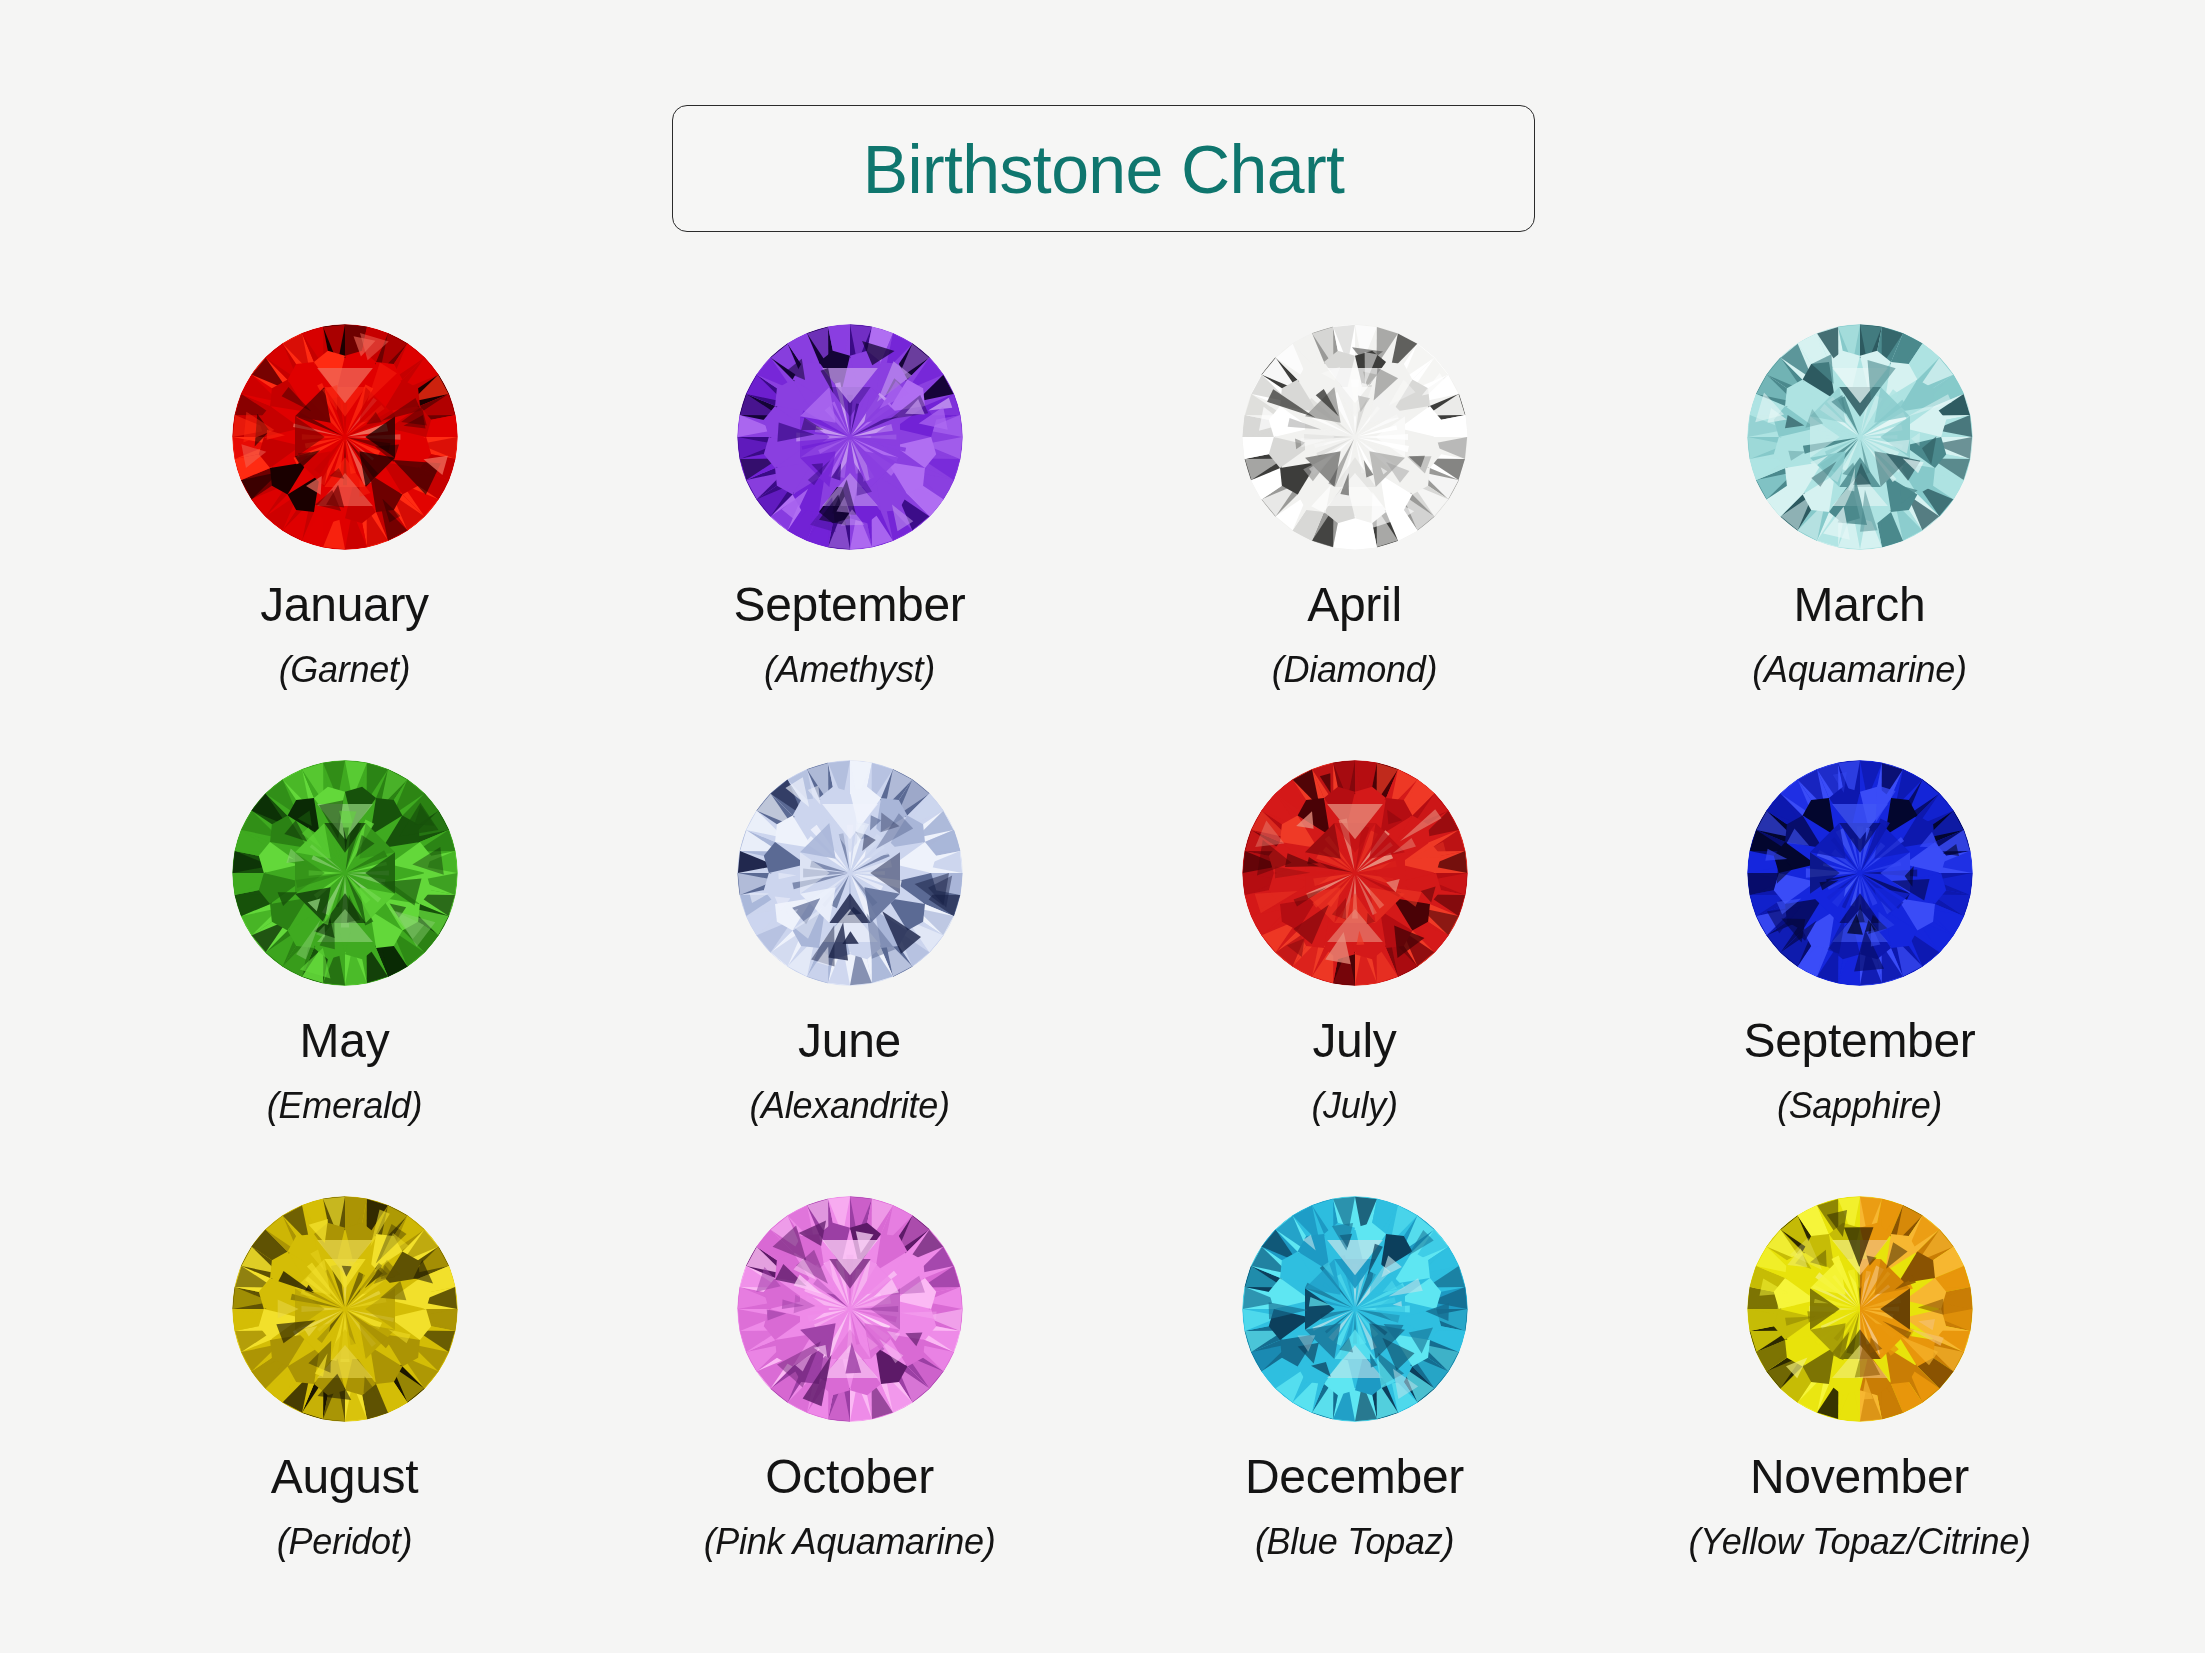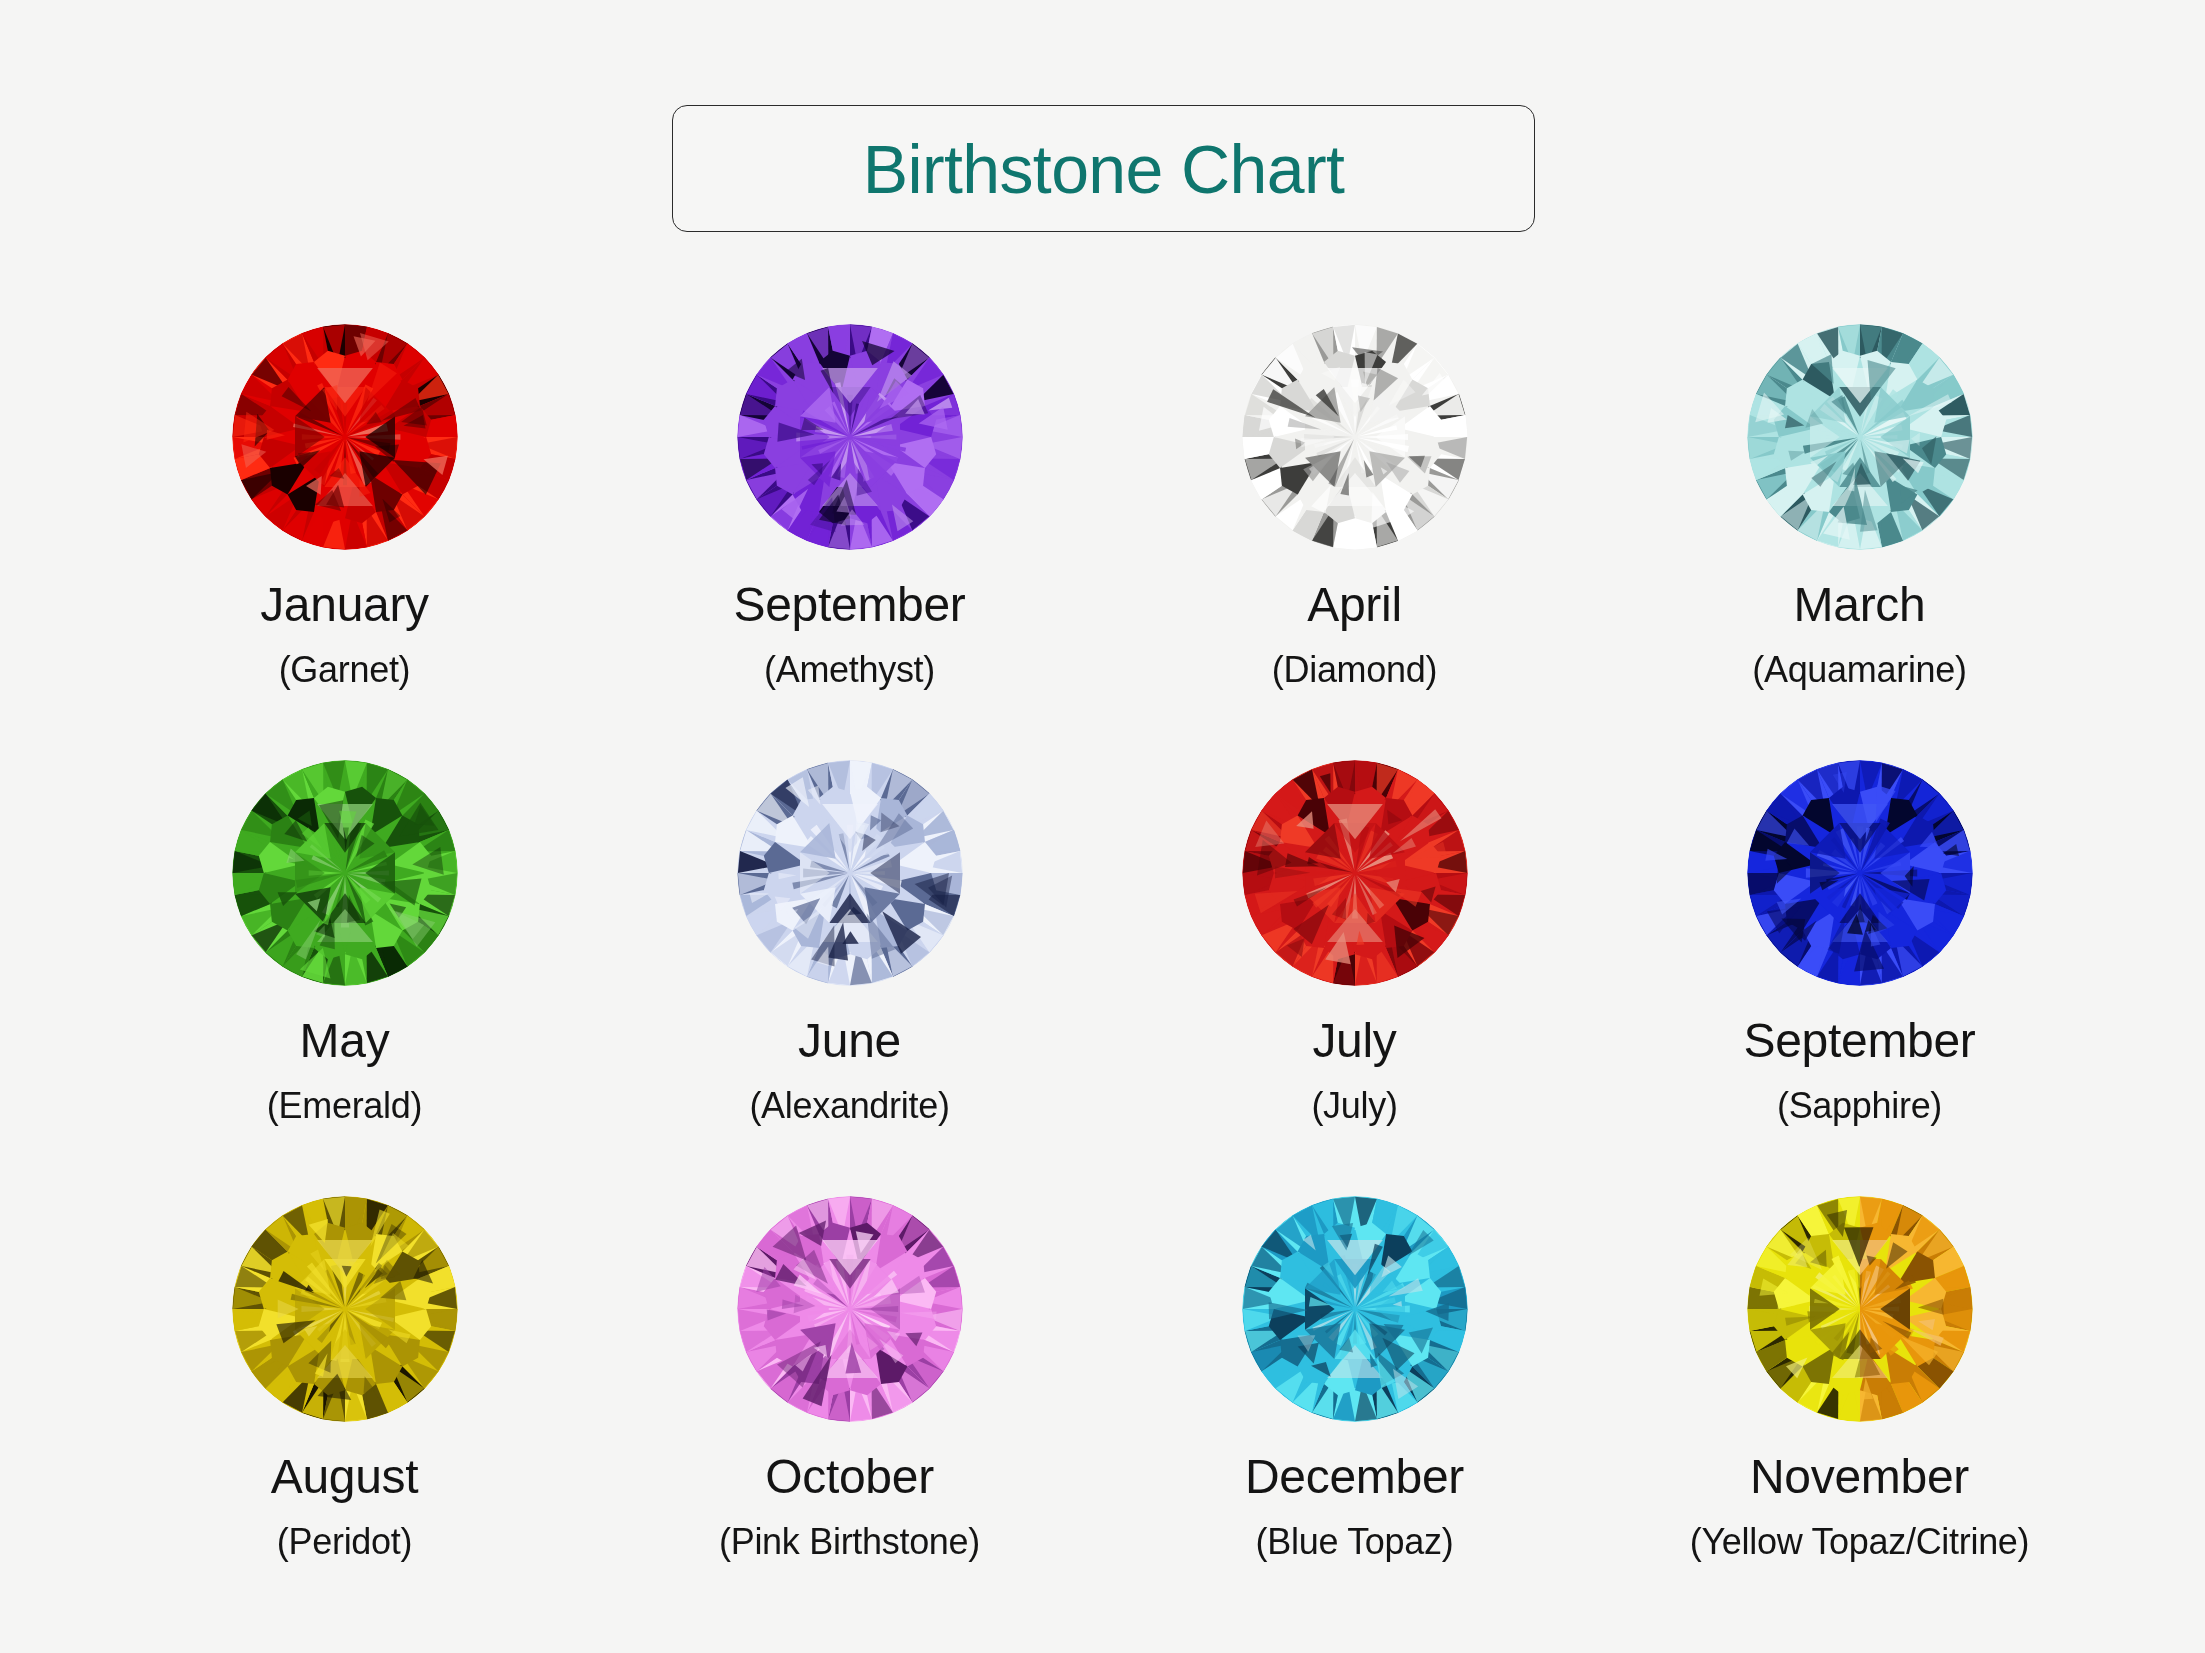--- a/index.html
+++ b/index.html
@@ -69,20 +69,21 @@
     white-space: nowrap;
     letter-spacing: -0.3px;
   }
   .stone-name {
     font-size: 36px;
     color: #141414;
     line-height: 1;
     margin-top: 15px;
     white-space: nowrap;
     letter-spacing: -0.3px;
+    font-style: italic;
   }
 </style>
 </head>
 <body>
 
 <div id="title-wrap">
   <div id="chart-title">Birthstone Chart</div>
 </div>
 
 <div id="gem-grid">
@@ -1647,21 +1648,21 @@
           <polygon points="287.20,242.51 279.01,256.29 264.47,238.32" fill="#fdd2f8" opacity="0.46"></polygon>
           <polygon points="248.82,263.56 234.78,272.21 229.43,247.80" fill="#fbb9f4" opacity="0.32"></polygon>
           <polygon points="102.06,159.34 112.44,140.19 151.45,173.70" fill="#fdd2f8" opacity="0.72"></polygon>
           <polygon points="210.04,64.63 240.91,70.57 218.64,103.14" fill="#fdd2f8" opacity="0.76"></polygon>
           <polygon points="292.74,280.67 279.00,294.17 250.72,251.64" fill="#fdd2f8" opacity="0.41"></polygon>
           <polygon points="350.58,204.17 349.58,217.82 287.26,206.39" fill="#fbb9f4" opacity="0.31"></polygon>
           <polygon points="101.62,131.52 118.47,112.13 141.43,149.10" fill="#fdd2f8" opacity="0.50"></polygon>
         </g>
       </svg>
       <div class="month-name">October</div>
-      <div class="stone-name">(Pink Birthstone)</div>
+      <div class="stone-name">(Pink Aquamarine)</div>
     </div>
     <div class="gem-cell">
       <svg viewBox="0 0 400 400" class="gem-art">
         <defs>
           <clipPath id="clip11">
             <circle cx="200" cy="200" r="196"></circle>
           </clipPath>
         </defs>
         <g clip-path="url(#clip11)">
           <circle cx="200" cy="200" r="196" fill="#2fbfe0"></circle>

